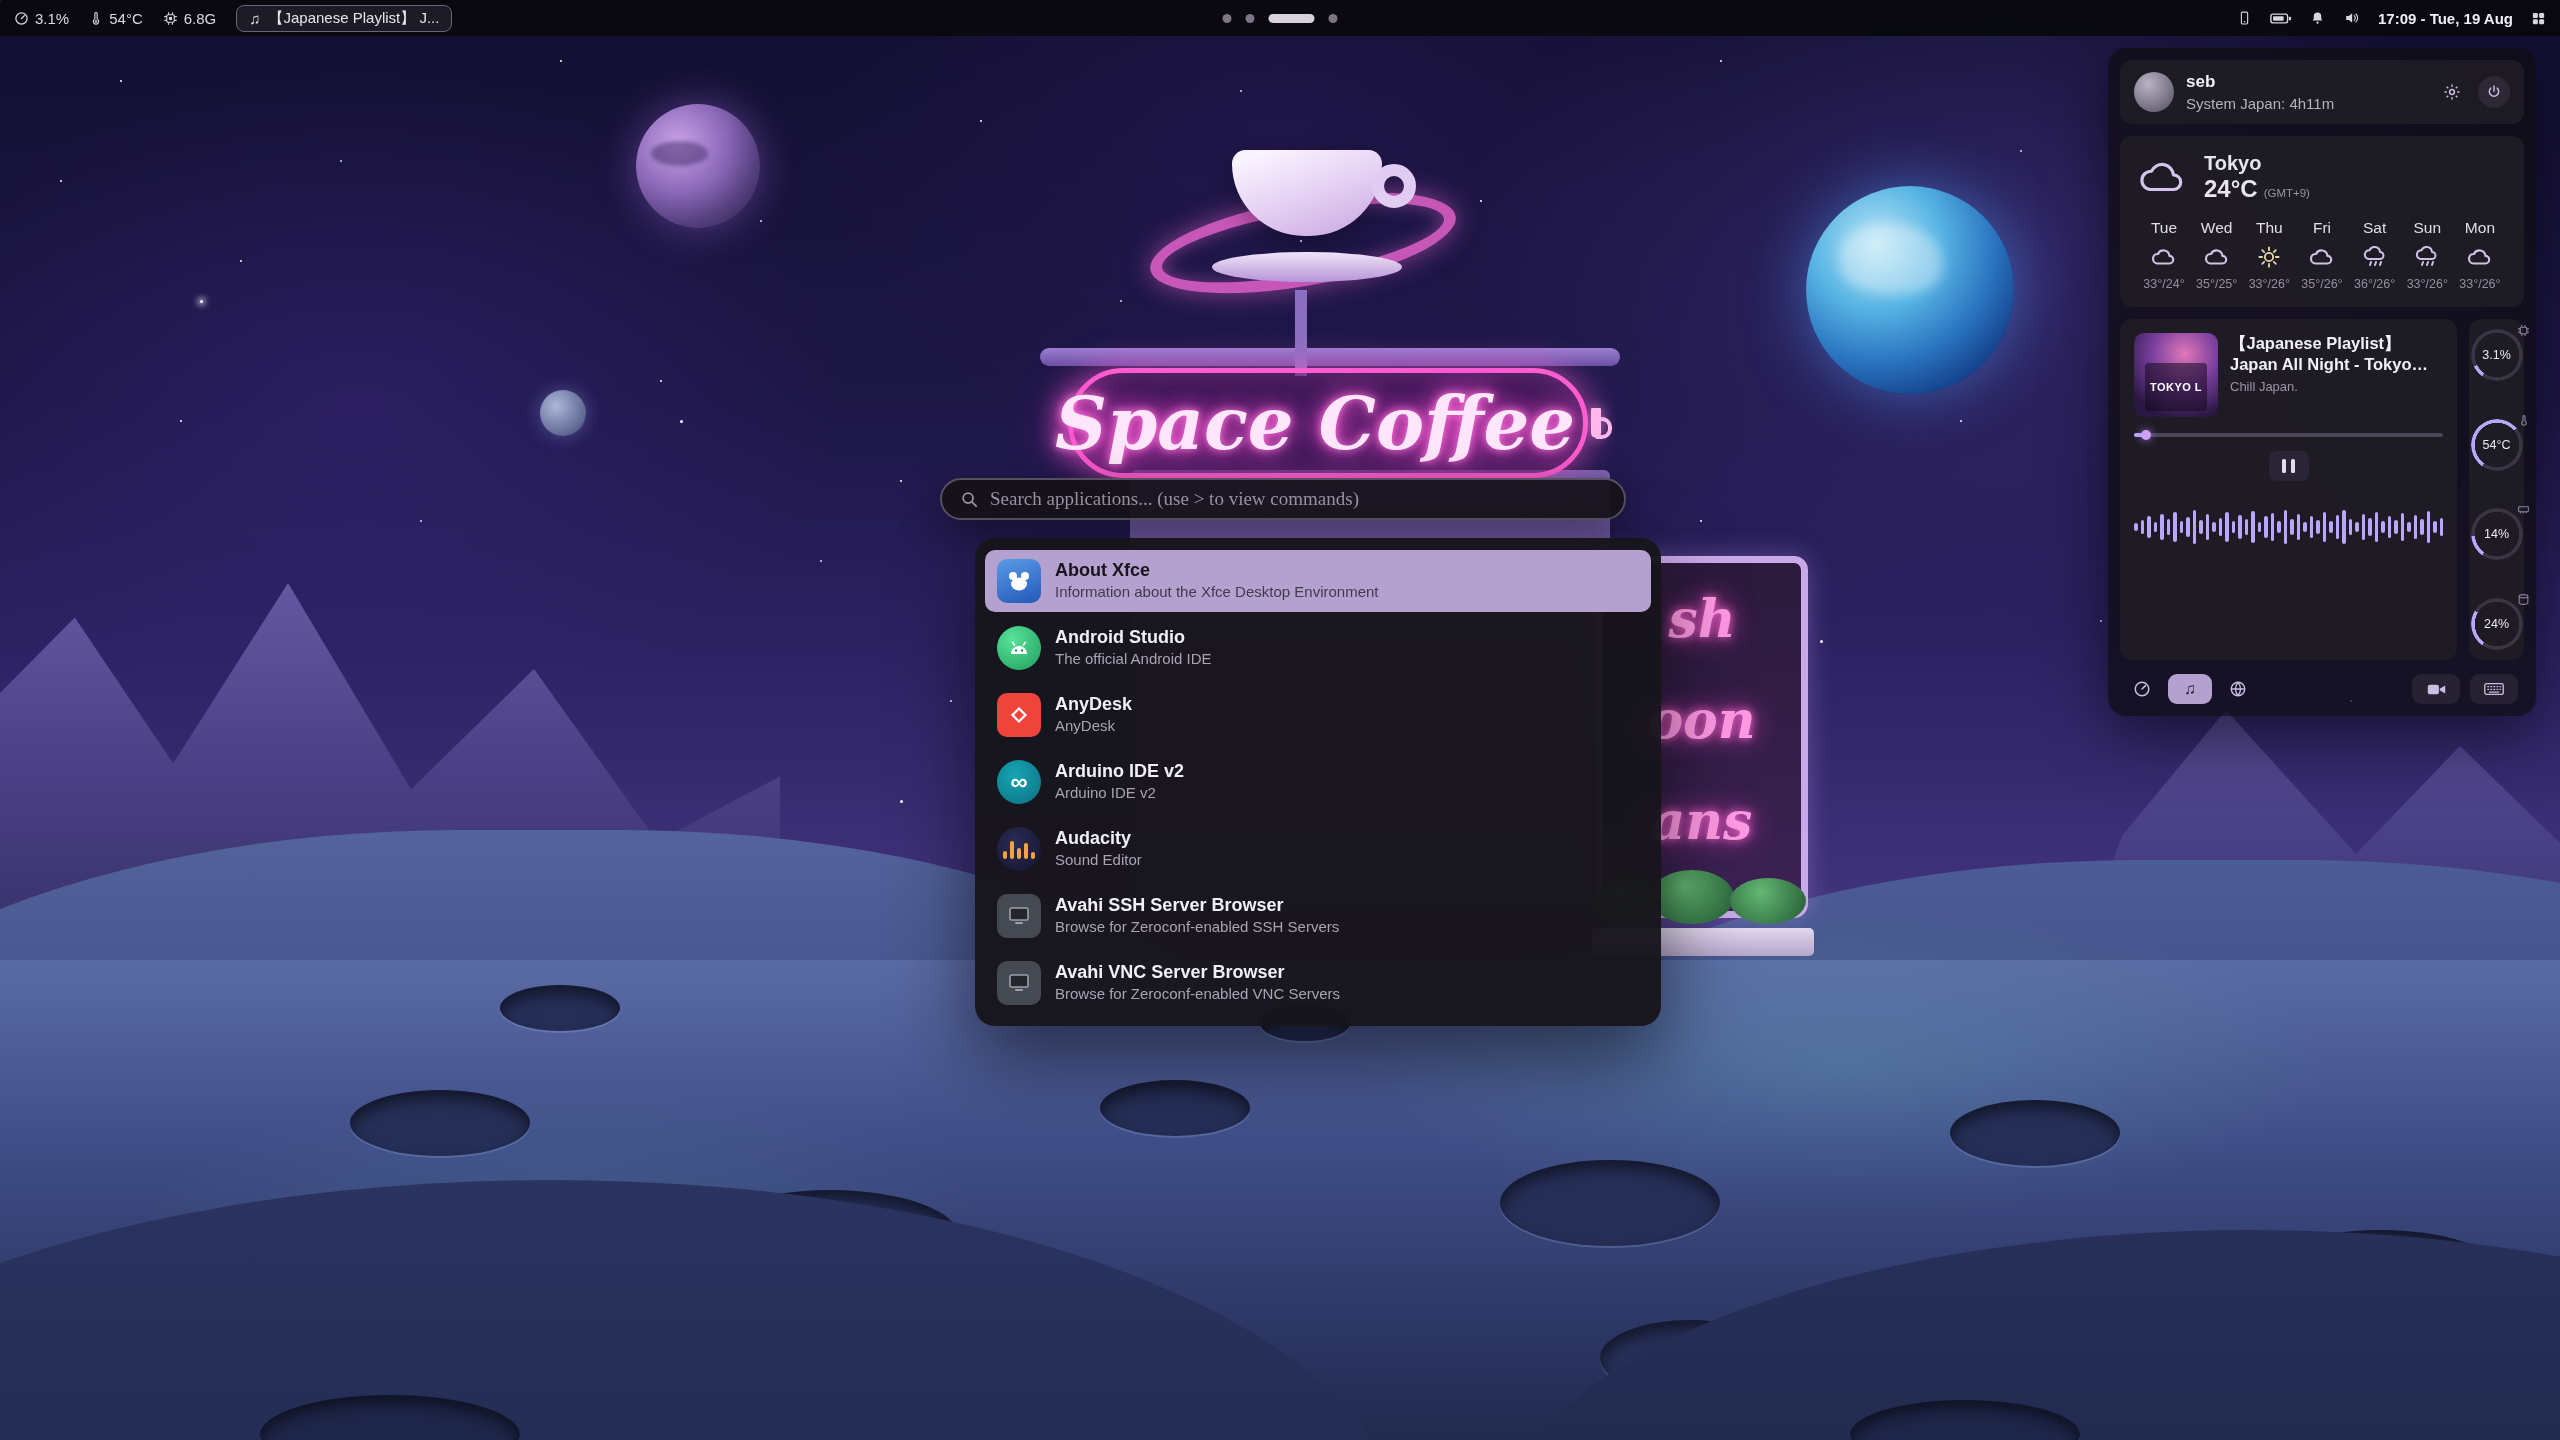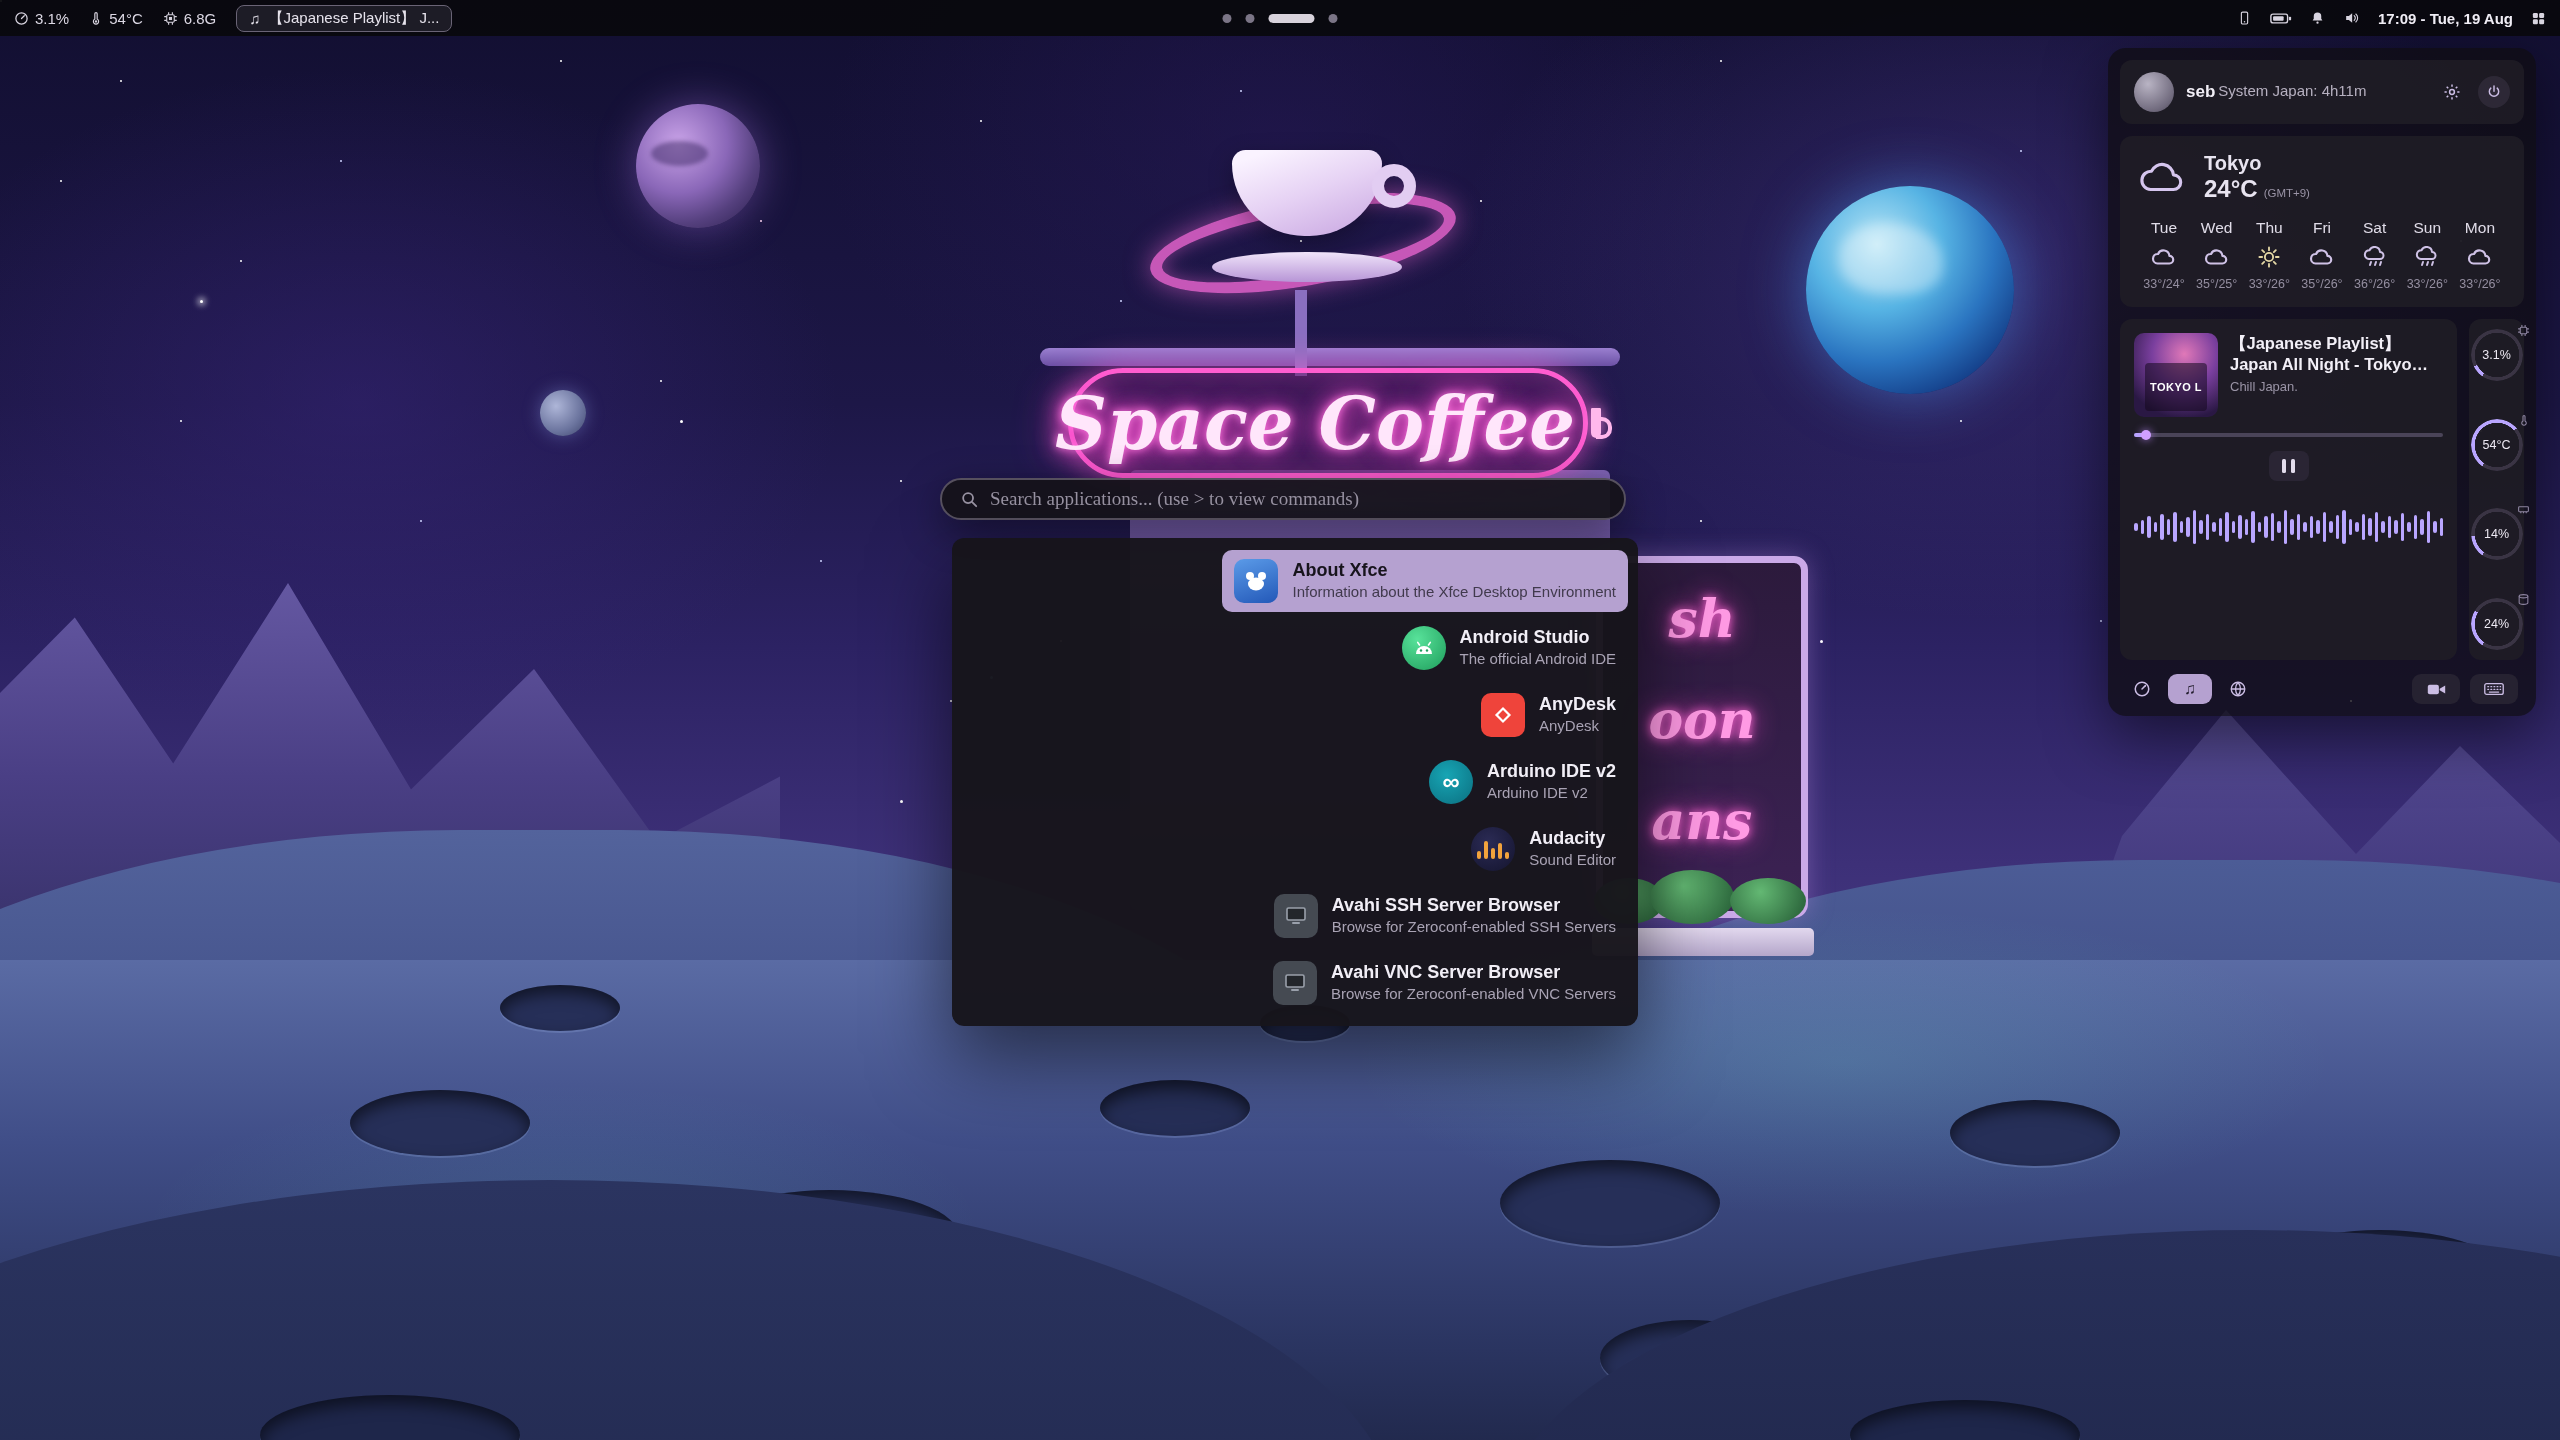--- a/index.html
+++ b/index.html
@@ -111,23 +111,23 @@
   .tb-right .ic { color:#d8d4e0; display:flex; }
   .tb-clock { font-weight:bold; color:#f0edf5; }
 
   
   #search-wrap { position:absolute; left:940px; top:478px; width:686px; height:42px; z-index:20;
     border-radius:21px; border:2px solid #57515f; background:rgba(21,19,25,.94);
     display:flex; align-items:center; gap:12px; padding:0 18px; box-shadow:0 12px 40px rgba(0,0,0,.45); }
   #search-input { flex:1; background:transparent; border:none; outline:none; color:#d946ef;
     font-size:19px; font-family:Liberation Serif, serif; }
   #search-input::placeholder { color:#9a94a4; }
-  #launcher-list { position:absolute; left:952px; top:538px; width:686px; z-index:20;
-    border-radius:12px; background:rgba(23,21,27,.97); padding:12px 10px;
-    box-shadow:0 30px 80px rgba(0,0,0,.55); display:flex; flex-direction:column; gap:5px;align-items:flex-end; }
+  #launcher-list { position:absolute; left:975px; top:538px; width:686px; z-index:20;
+    border-radius:20px; background:rgba(23,21,27,.97); padding:12px 10px;
+    box-shadow:0 30px 80px rgba(0,0,0,.55); display:flex; flex-direction:column; gap:5px; }
   .row { display:flex; align-items:center; gap:14px; height:62px; border-radius:10px; padding:0 12px; cursor:pointer; }
   .row.selected { background:#b5a1d0; }
   .app-icon { width:44px; height:44px; border-radius:10px; flex:none;
     display:flex; align-items:center; justify-content:center; font-weight:bold; }
   .row-text { display:flex; flex-direction:column; gap:3px; min-width:0; }
   .row-text b { font-size:18px; color:#f1eef6; line-height:1.1; }
   .row-text small { font-size:15px; color:#a9a3b4; line-height:1.1; }
   .row.selected .row-text b { color:#17141c; }
   .row.selected .row-text small { color:#413a4d; }
   .ic-xfce { background:linear-gradient(160deg,#5b9be8,#2358b8); }
@@ -141,21 +141,21 @@
 
   
   #sidebar { position:absolute; left:2108px; top:48px; width:428px; height:668px; z-index:20;
     border-radius:18px; background:rgba(15,13,19,.78); padding:12px;
     box-shadow:0 20px 60px rgba(0,0,0,.5); display:flex; flex-direction:column; gap:12px; color:#e8e4f0; }
   .card { background:rgba(32,29,38,.85); border-radius:12px; }
 
   .user-card { display:flex; align-items:center; gap:12px; padding:12px 14px; }
   .avatar { width:40px; height:40px; border-radius:50%; flex:none;
     background:radial-gradient(circle at 35% 30%, #b9b4c4, #716b7e 70%, #4a4556); }
-  .user-text { display:flex; flex-direction:row; gap:3px; }
+  .user-text { display:flex; flex-direction:column; gap:3px; }
   .user-name { font-size:17px; font-weight:bold; color:#f2eff7; }
   .user-uptime { font-size:15px; color:#b6b0c0; }
   .user-actions { margin-left:auto; display:flex; align-items:center; gap:10px; }
   .round-btn { width:32px; height:32px; border-radius:50%; display:flex; align-items:center; justify-content:center;
     color:#cbbde4; background:rgba(58,52,70,.55); cursor:pointer; }
 
   .weather-card { padding:16px 18px; }
   .weather-head { display:flex; align-items:center; gap:16px; }
   .weather-big-icon { color:#d5c5ee; }
   .weather-city { font-size:20px; font-weight:bold; }

